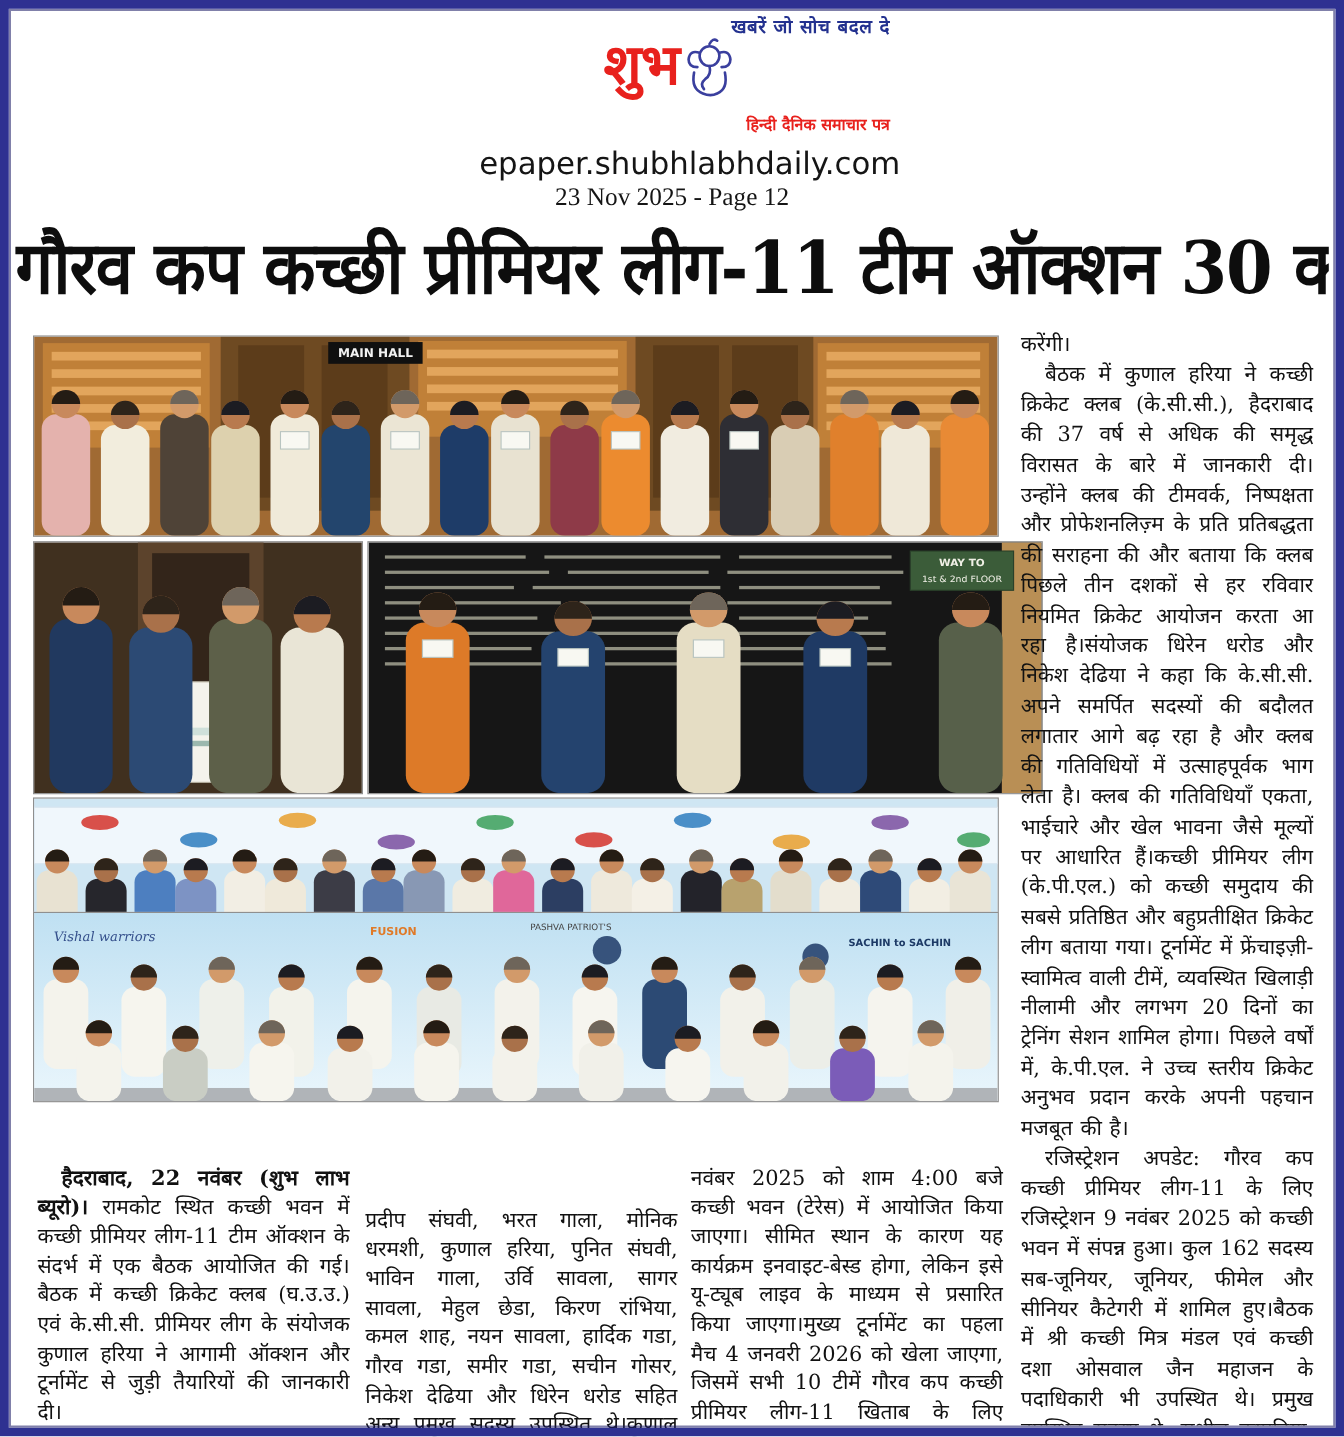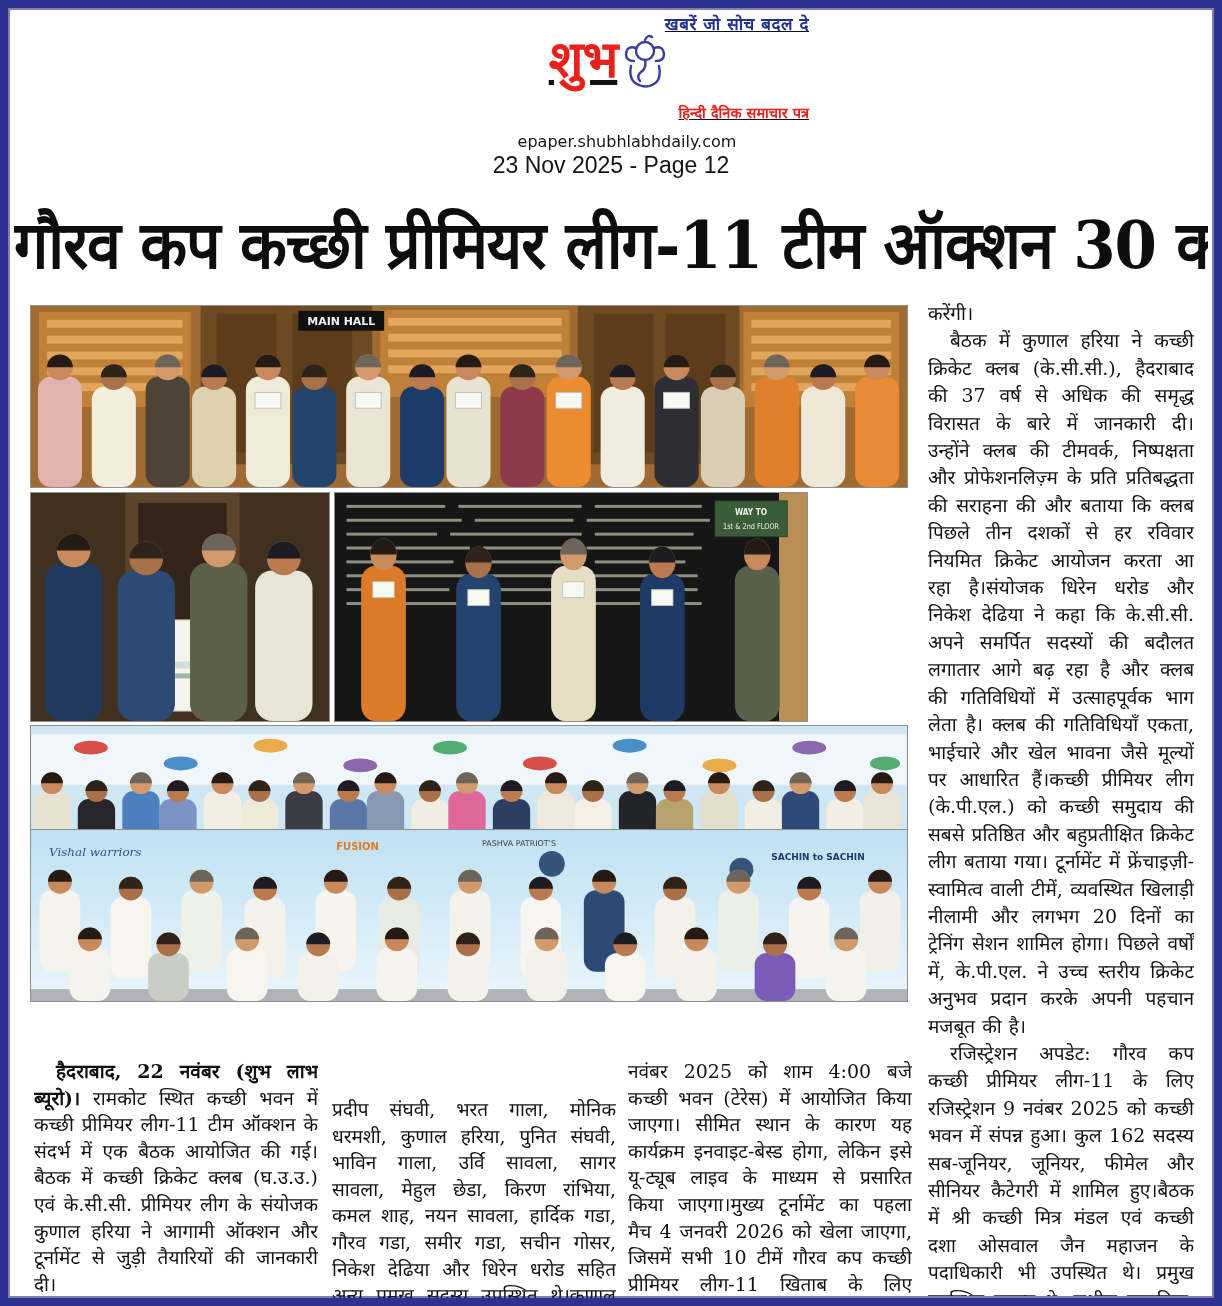--- a/index.html
+++ b/index.html
@@ -6,48 +6,48 @@
   .page{
     position:relative;width:1222px;height:1306px;background:#ffffff;
     font-family:"DejaVu Serif","Liberation Serif",serif;color:#111;
     overflow:hidden;margin:0 auto;
   }
   .frame{position:absolute;inset:0;border:8px solid #2e3191;
     box-shadow:inset 0 0 0 2px rgba(23,23,100,.55);pointer-events:none;z-index:50;}
 
   
   .masthead{position:absolute;left:0;right:0;top:10px;text-align:center;}
-  .logo-box{display:inline-block;width:400px;text-align:right;padding:2px 6px;text-decoration:underline;}
+  .logo-box{display:inline-block;width:400px;text-align:right;padding:2px 6px;}
   .tagline{font-family:"DejaVu Sans","Liberation Sans",sans-serif;
     font-weight:bold;color:#23318f;font-size:17px;letter-spacing:.5px;margin-right:2px;}
   .title-row{display:flex;align-items:center;justify-content:center;line-height:1;margin-top:-2px;}
   .logo-word{font-weight:800;color:#e8211d;font-size:51px;
     font-family:"DejaVu Serif",serif;letter-spacing:-1px;}
   .ganesh{margin:0 2px -8px 2px;}
   .subtitle{font-family:"DejaVu Sans","Liberation Sans",sans-serif;
     font-weight:bold;color:#e8211d;font-size:14.5px;margin-top:16px;margin-right:2px;}
   .url-line{font-family:"DejaVu Sans","Liberation Sans",sans-serif;
-    font-size:16px;color:#151515;margin-top:8px;padding-left:32px;}
-  .date-line{font-family:Liberation Sans, sans-serif;
+    font-size:28px;color:#151515;margin-top:8px;padding-left:32px;}
+  .date-line{font-family:Liberation Serif, serif;
     font-size:23px;color:#151515;margin-top:1px;}
 
   
   .headline{
     position:absolute;left:14px;right:14px;top:192px;height:100px;
     font-size:61px;font-weight:bold;color:#0d0d0d;text-align:center;
     white-space:nowrap;overflow:hidden;line-height:98px;letter-spacing:-1px;
     transform:scaleY(1.08);transform-origin:top;
   }
 
   
   .photo{position:absolute;background:#ddd;border:1px solid #8f8f8f;box-sizing:border-box;overflow:hidden;}
   .photo svg{display:block;width:100%;height:100%;}
   #ph1{left:30px;top:305px;width:878px;height:183px;text-align:right;}
   #ph2l{left:30px;top:492px;width:300px;height:230px;}
-  #ph2r{left:334px;top:492px;width:474px;height:230px;text-decoration:underline;}
+  #ph2r{left:334px;top:492px;width:614px;height:230px;text-decoration:underline;}
   #ph3{left:30px;top:725px;width:878px;height:147px;}
   #ph4{left:30px;top:829px;width:878px;height:173px;}
 
   
   .col{position:absolute;text-align:justify;font-size:19px;line-height:26.6px;
     overflow:hidden;word-spacing:1px;}
   .col p{margin:0;}
   .col p.ind{text-indent:22px;}
   .bold{font-weight:bold;}
   #col1{left:34px; top:1058px;width:284px;height:240px;}

